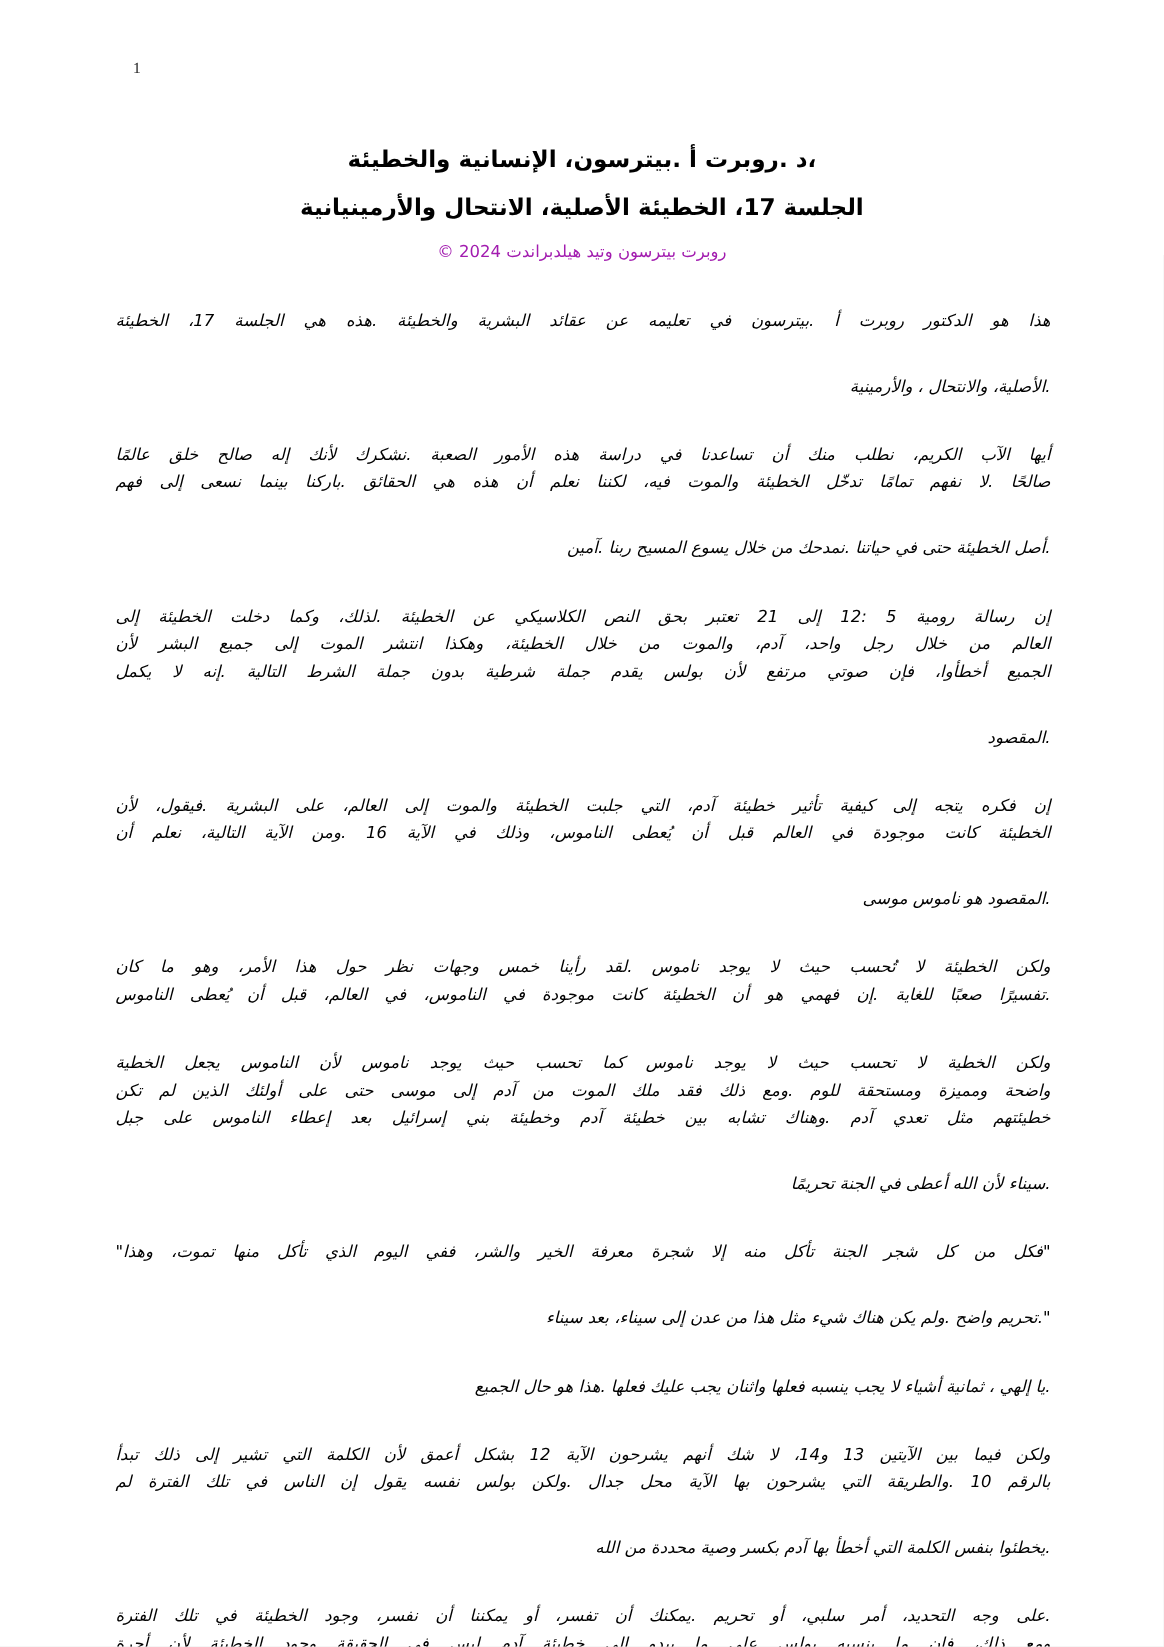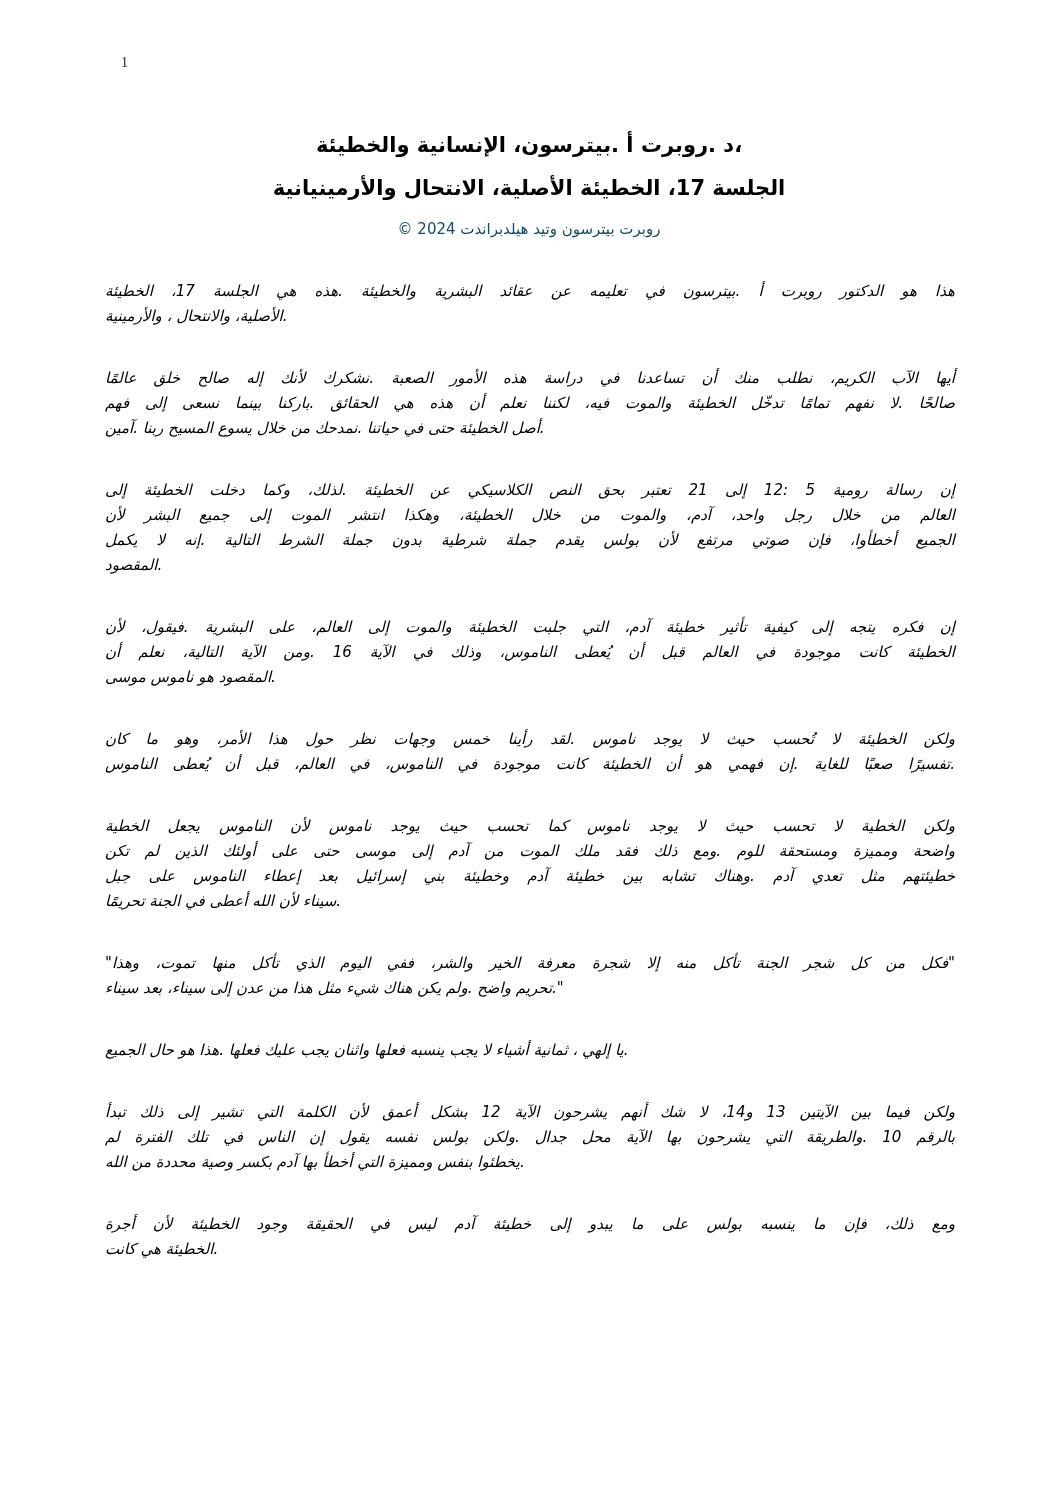--- a/index.html
+++ b/index.html
@@ -30,21 +30,21 @@
     font-size: 21px;
     font-weight: bold;
     line-height: 43px;
     margin: 0;
     color: #000000;
   }
   .doc-copyright {
     font-size: 15px;
     line-height: 25px;
     margin-top: 7px;
-    color: #0c4a6e;
+    color: #a21caf;
   }
   .doc-body {
     width: 850px;
     margin: 37px 103px 0 105px;
     direction: rtl;
   }
   .para {
     margin: 0 0 37px 0;
     padding: 0;
   }
@@ -53,21 +53,22 @@
     line-height: 25px;
     direction: rtl;
     unicode-bidi: plaintext;
     font-style: italic;
   }
   .line.full {
     text-align: justify;
     text-align-last: justify;
   }
   .line.last {
-    text-align: left;
+    text-align: right;
+    margin-top: 35px;
   }
 </style>
 </head>
 <body>
 
 <div class="page">
 
   <div class="page-number">1</div>
 
   <header class="doc-header">
@@ -122,22 +123,23 @@
       <div class="line last">".تحريم واضح .ولم يكن هناك شيء مثل هذا من عدن إلى سيناء، بعد سيناء</div>
     </div>
 
     <div class="para">
       <div class="line last">.يا إلهي ، ثمانية أشياء لا يجب ينسبه فعلها واثنان يجب عليك فعلها  .هذا هو حال الجميع</div>
     </div>
 
     <div class="para">
       <div class="line full">ولكن فيما بين الآيتين 13 و14، لا شك أنهم يشرحون الآية 12 بشكل أعمق لأن الكلمة التي تشير إلى ذلك تبدأ</div>
       <div class="line full">بالرقم 10 .والطريقة التي يشرحون بها الآية محل جدال .ولكن بولس نفسه يقول إن الناس في تلك الفترة لم</div>
-      <div class="line last">.يخطئوا بنفس ومميزة التي أخطأ بها آدم بكسر وصية محددة من الله</div>
+      <div class="line last">.يخطئوا بنفس الكلمة التي أخطأ بها آدم بكسر وصية محددة من الله</div>
     </div>
 
     <div class="para">
+      <div class="line full">.على وجه التحديد، أمر سلبي، أو تحريم .يمكنك أن تفسر، أو يمكننا أن نفسر، وجود الخطيئة في تلك الفترة</div>
       <div class="line full">ومع ذلك، فإن ما ينسبه بولس على ما يبدو إلى خطيئة آدم ليس في الحقيقة وجود الخطيئة لأن أجرة</div>
       <div class="line last">.الخطيئة هي كانت</div>
     </div>
 
   </main>
 </div>
 
 </body></html>

